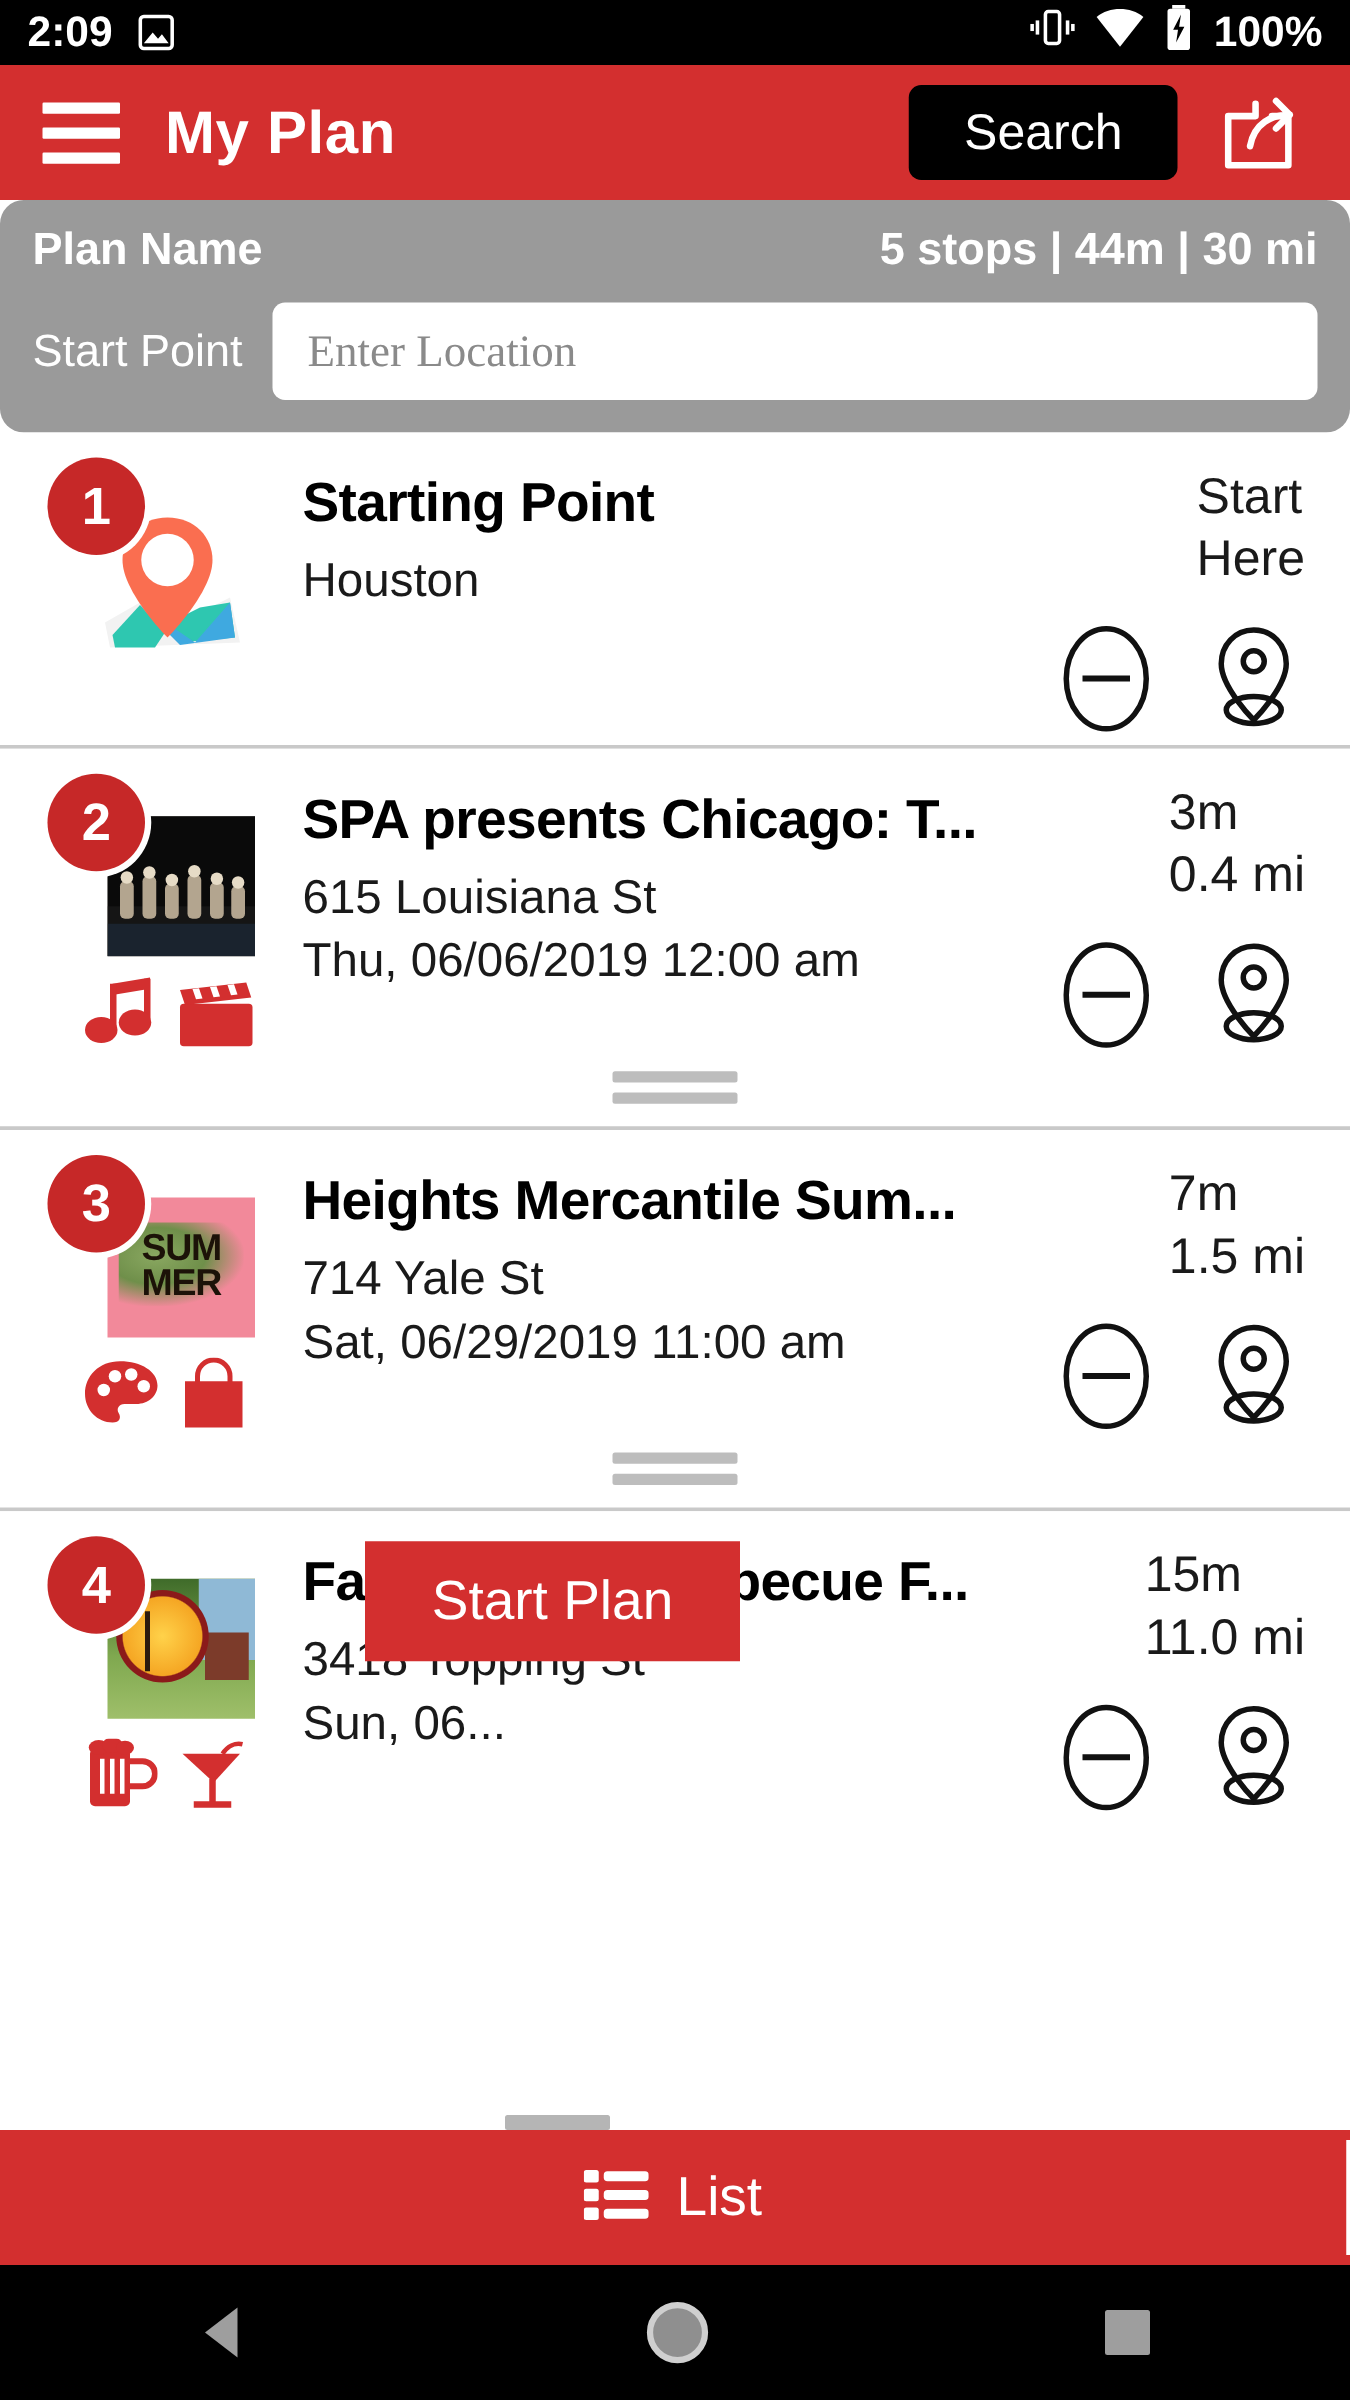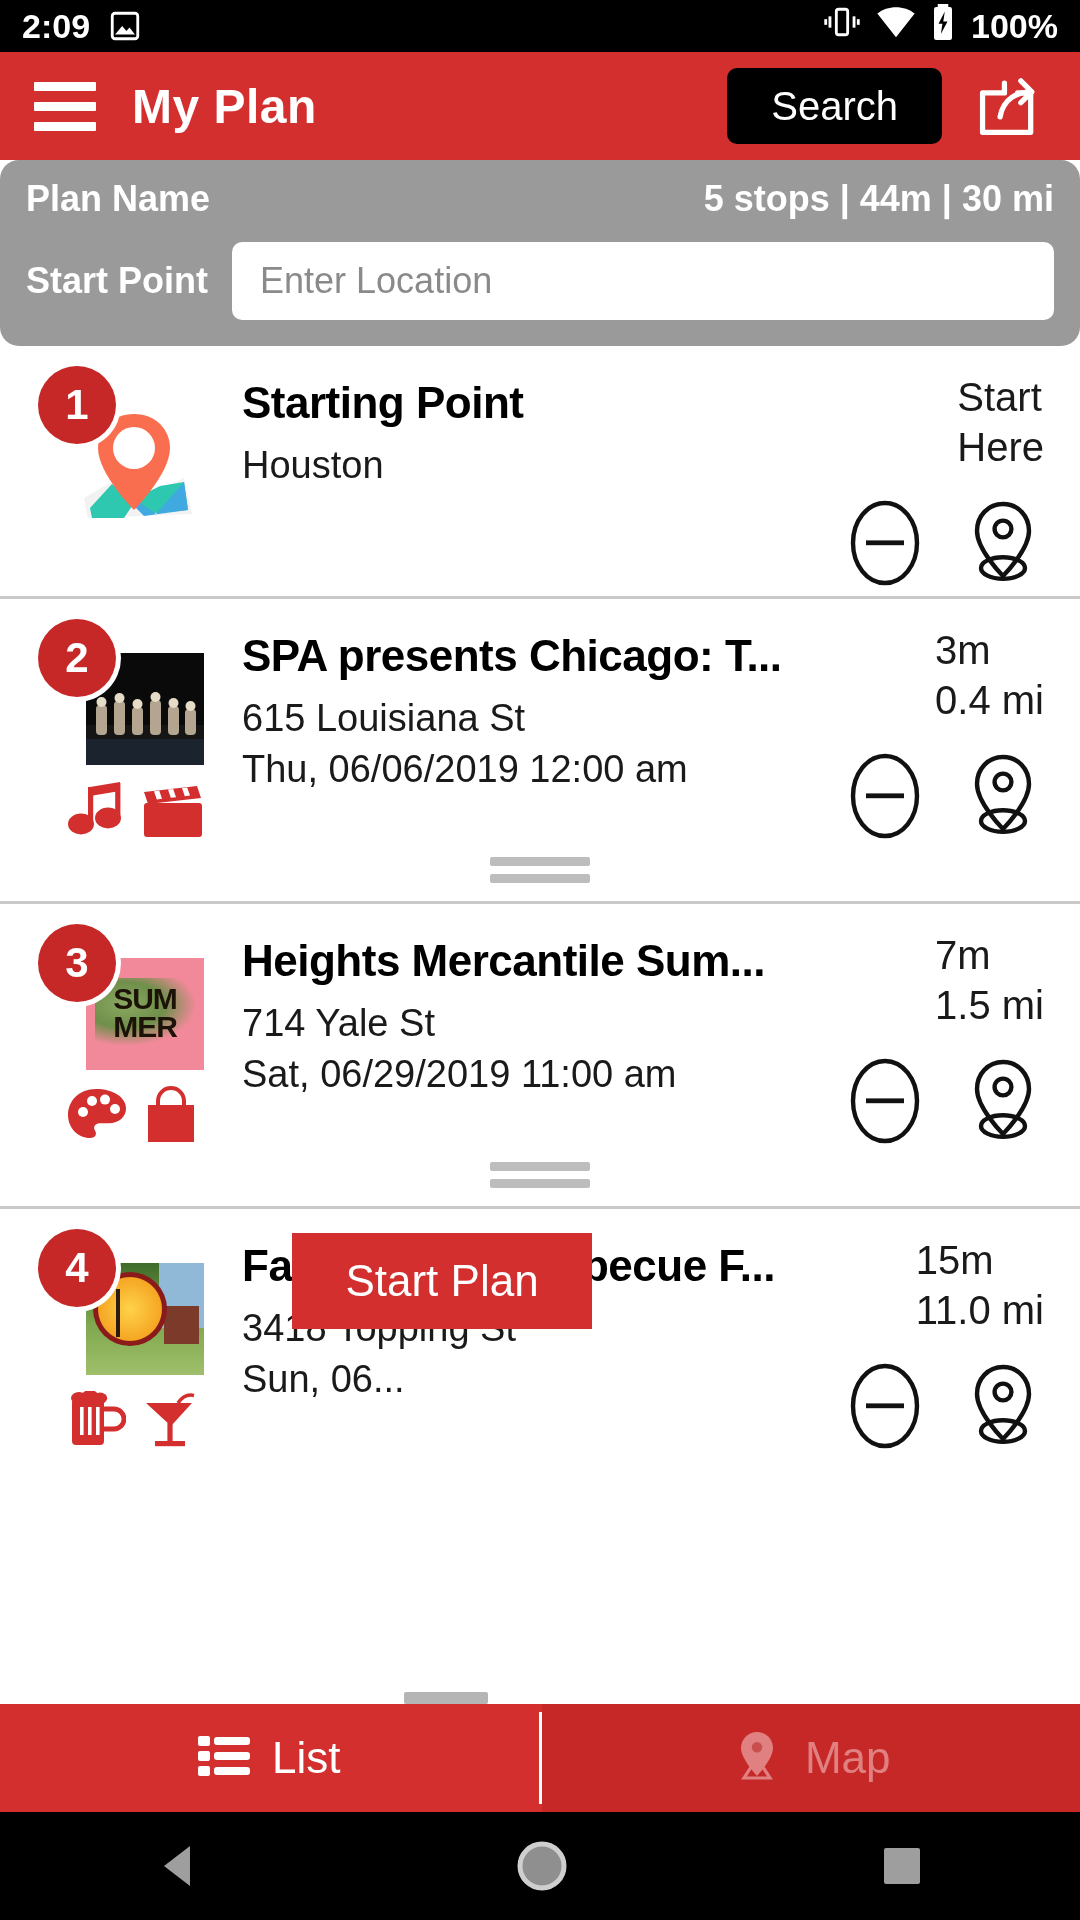--- a/index.html
+++ b/index.html
@@ -43,25 +43,25 @@
     cursor:pointer; line-height:1;
   }
   .share-btn { margin-left:34px; margin-right:10px; cursor:pointer; display:flex; align-items:center;}
 
   
   .planbar { background:#9a9a9a; padding: 18px 26px 26px 26px; border-radius: 19px; }
   .planbar-row1 { display:flex; align-items:center; }
   .plan-name { color:#fff; font-size:36px; font-weight:700; }
   .plan-stats { margin-left:auto; color:#fff; font-size:36px; font-weight:700; }
   .planbar-row2 { display:flex; align-items:center; margin-top:22px; }
-  .start-point-label { color:#fff; font-size:36px; font-weight:700; white-space:nowrap; }
+  .start-point-label { color:#fff; font-size:36px; font-weight:400; white-space:nowrap; }
   .loc-input {
     flex:1; margin-left:24px; height:78px; border-radius:10px;
     border:none; background:#fff; padding: 0 28px;
-    font-family:Liberation Sans, sans-serif; font-size:36px; color:#222;
+    font-family:Liberation Serif, serif; font-size:36px; color:#222;
   }
   .loc-input::placeholder { color:#8a8a8a; }
 
   
   .stops { position:relative; }
   .stop {
     position:relative; display:flex; padding: 26px 26px 10px 26px;
     background:#fff;
   }
   .divider { height:3px; background:#c9c9c9; width:100%; }
@@ -475,30 +475,20 @@
             <rect x="0" y="8.5" width="6" height="5" rx="1"></rect>
               <rect x="8" y="9" width="18" height="4" rx="1.5"></rect>
             <rect x="0" y="16" width="6" height="5" rx="1"></rect>
               <rect x="8" y="16.5" width="18" height="4" rx="1.5"></rect>
           </g>
         </svg>
       </span>
       <span class="tab-label">List</span>
     </div>
     <div class="tab-sep"></div>
-    <div class="tab inactive">
-      <span>
-        <svg width="52" height="52" viewBox="0 0 26 26">
-          <path d="M13 1 C8.6 1 5 4.6 5 9 C5 14.5 13 23 13 23 C13 23 21 14.5 21 9 C21 4.6 17.4 1 13 1 Z" fill="#e08080"></path>
-          <circle cx="13" cy="8.6" r="2.6" fill="#c94e4e"></circle>
-          <path d="M13 14 L6.5 24 H19.5 Z" fill="none" stroke="#e08080" stroke-width="1.6"></path>
-        </svg>
-      </span>
-      <span class="tab-label">Map</span>
-    </div>
   </div>
 
   <div class="navbar">
     <div class="nav-ico">
       <svg width="52" height="52" viewBox="0 0 26 26">
           <path d="M18 3 L5 13 L18 23 Z" fill="#9e9e9e"></path>
         </svg>
     </div>
     <div class="nav-ico">
       <svg width="56" height="56" viewBox="0 0 28 28">

